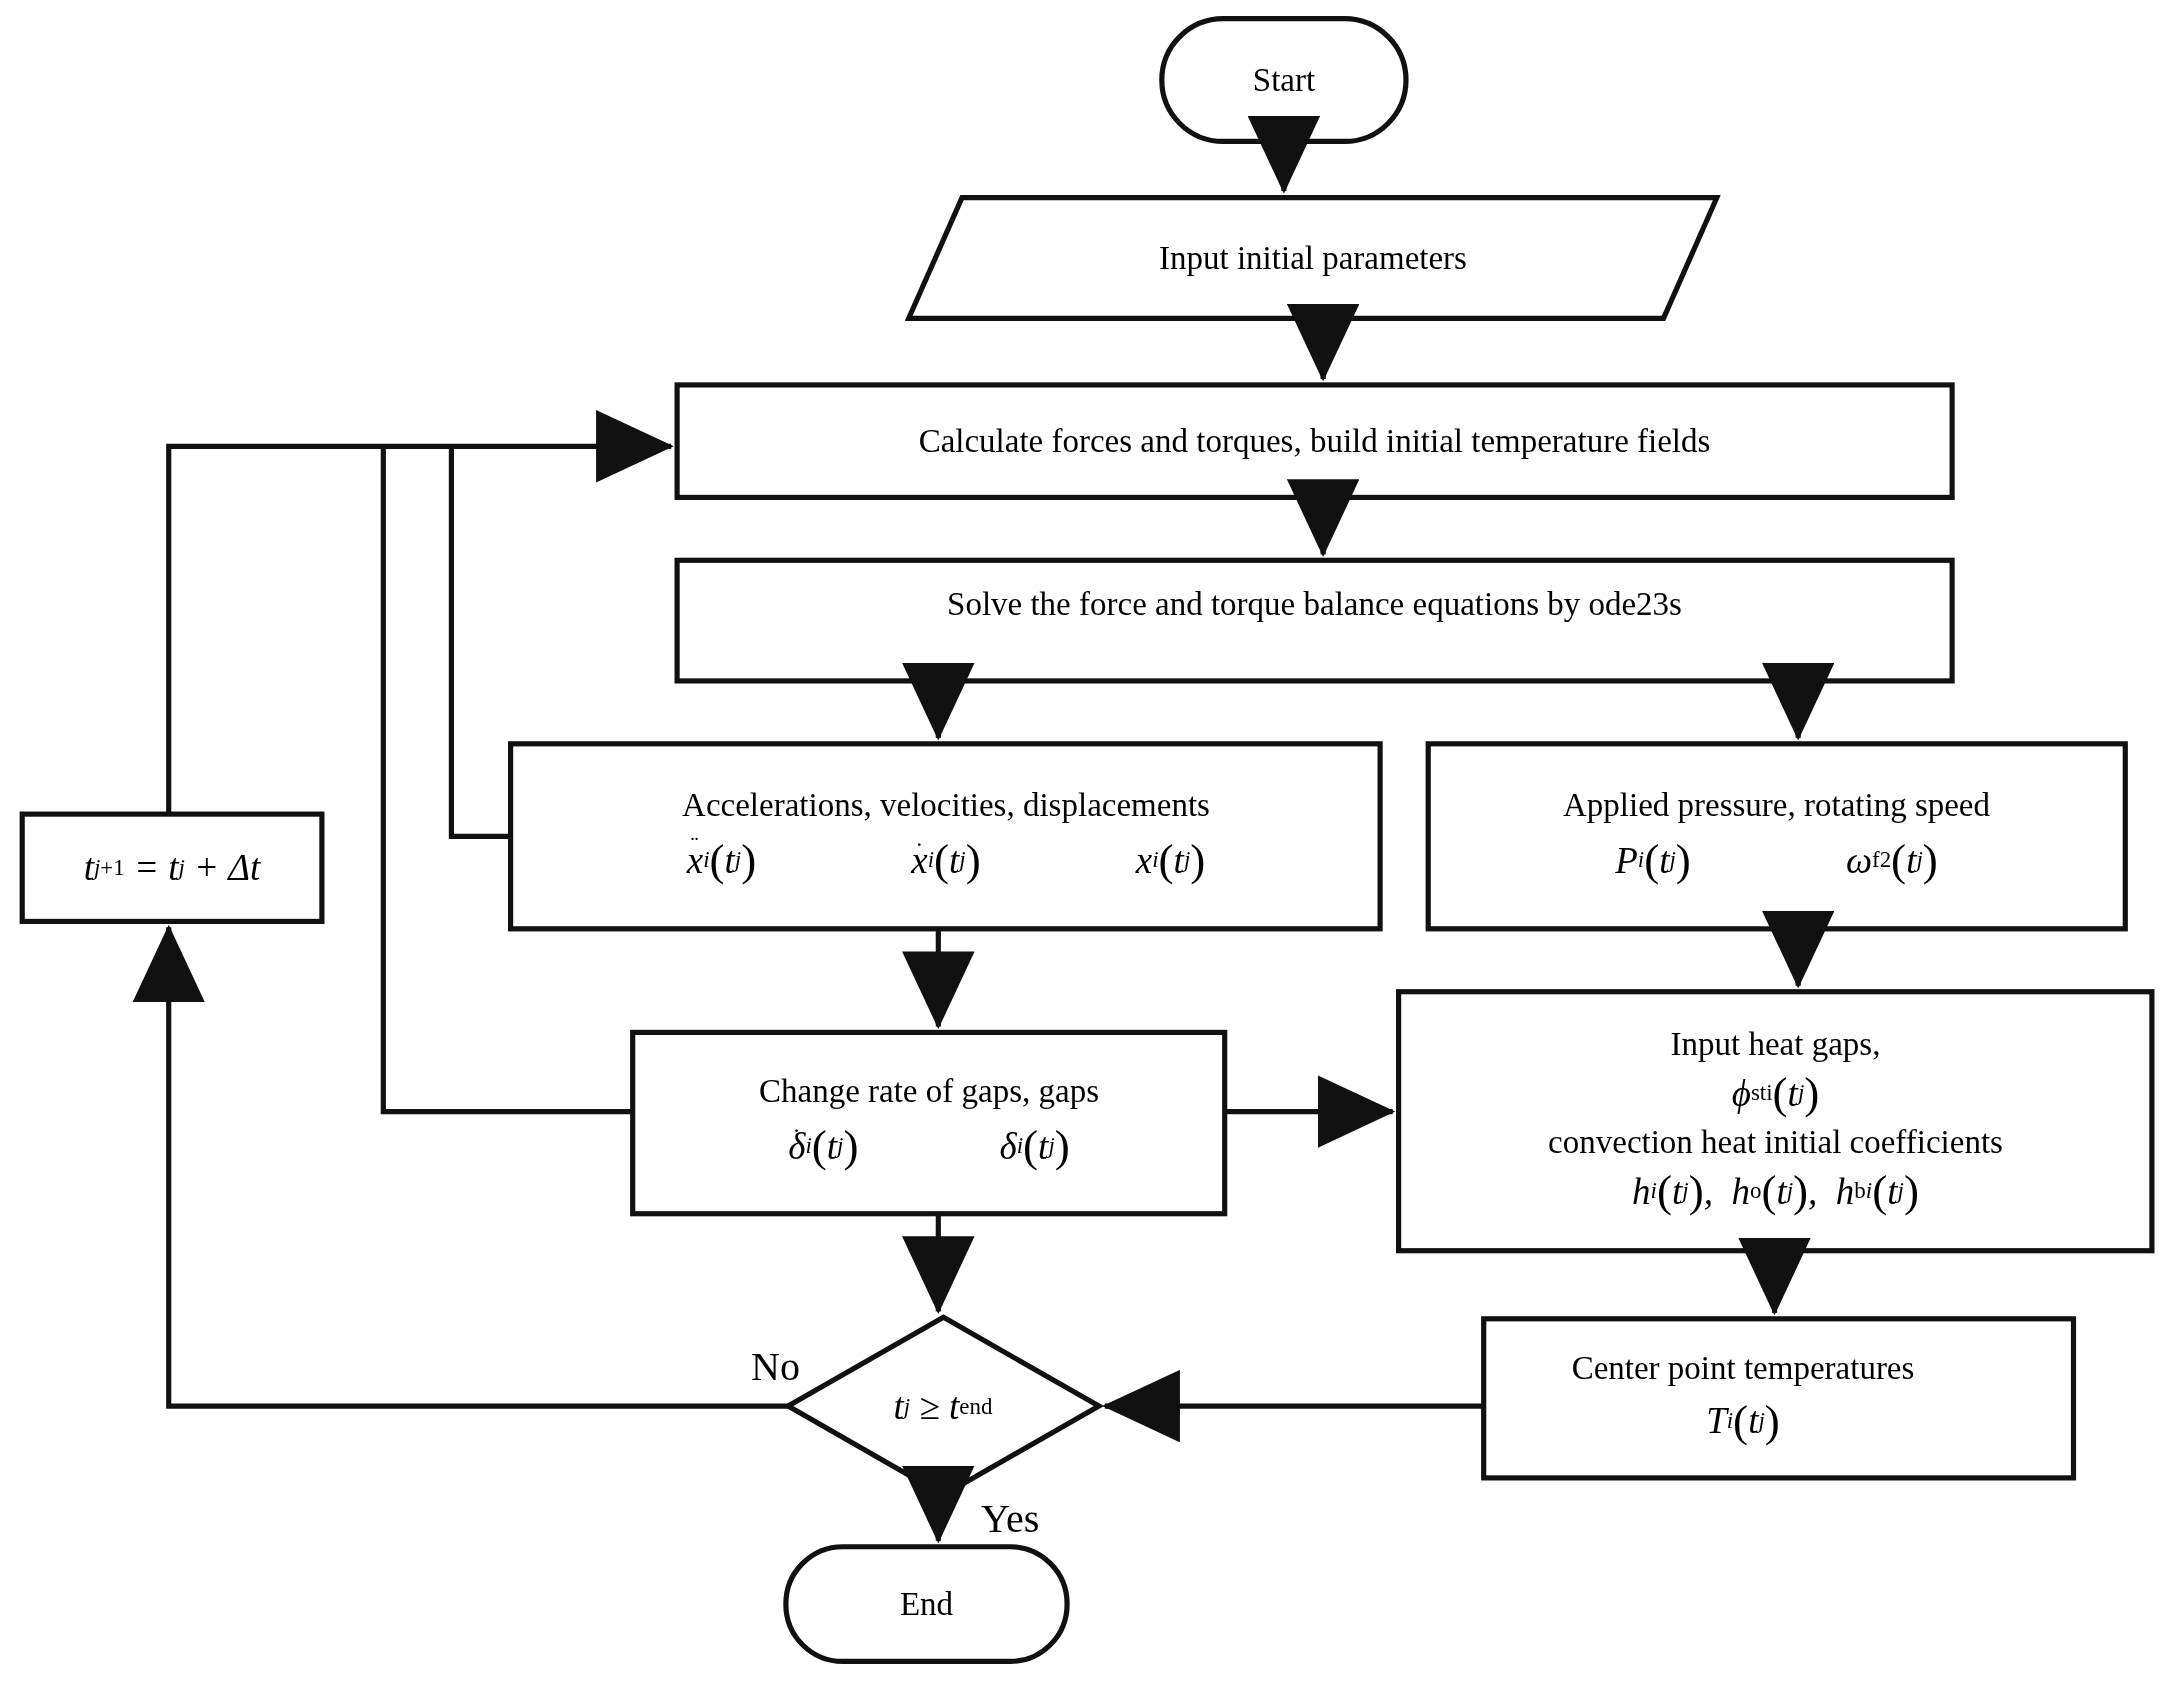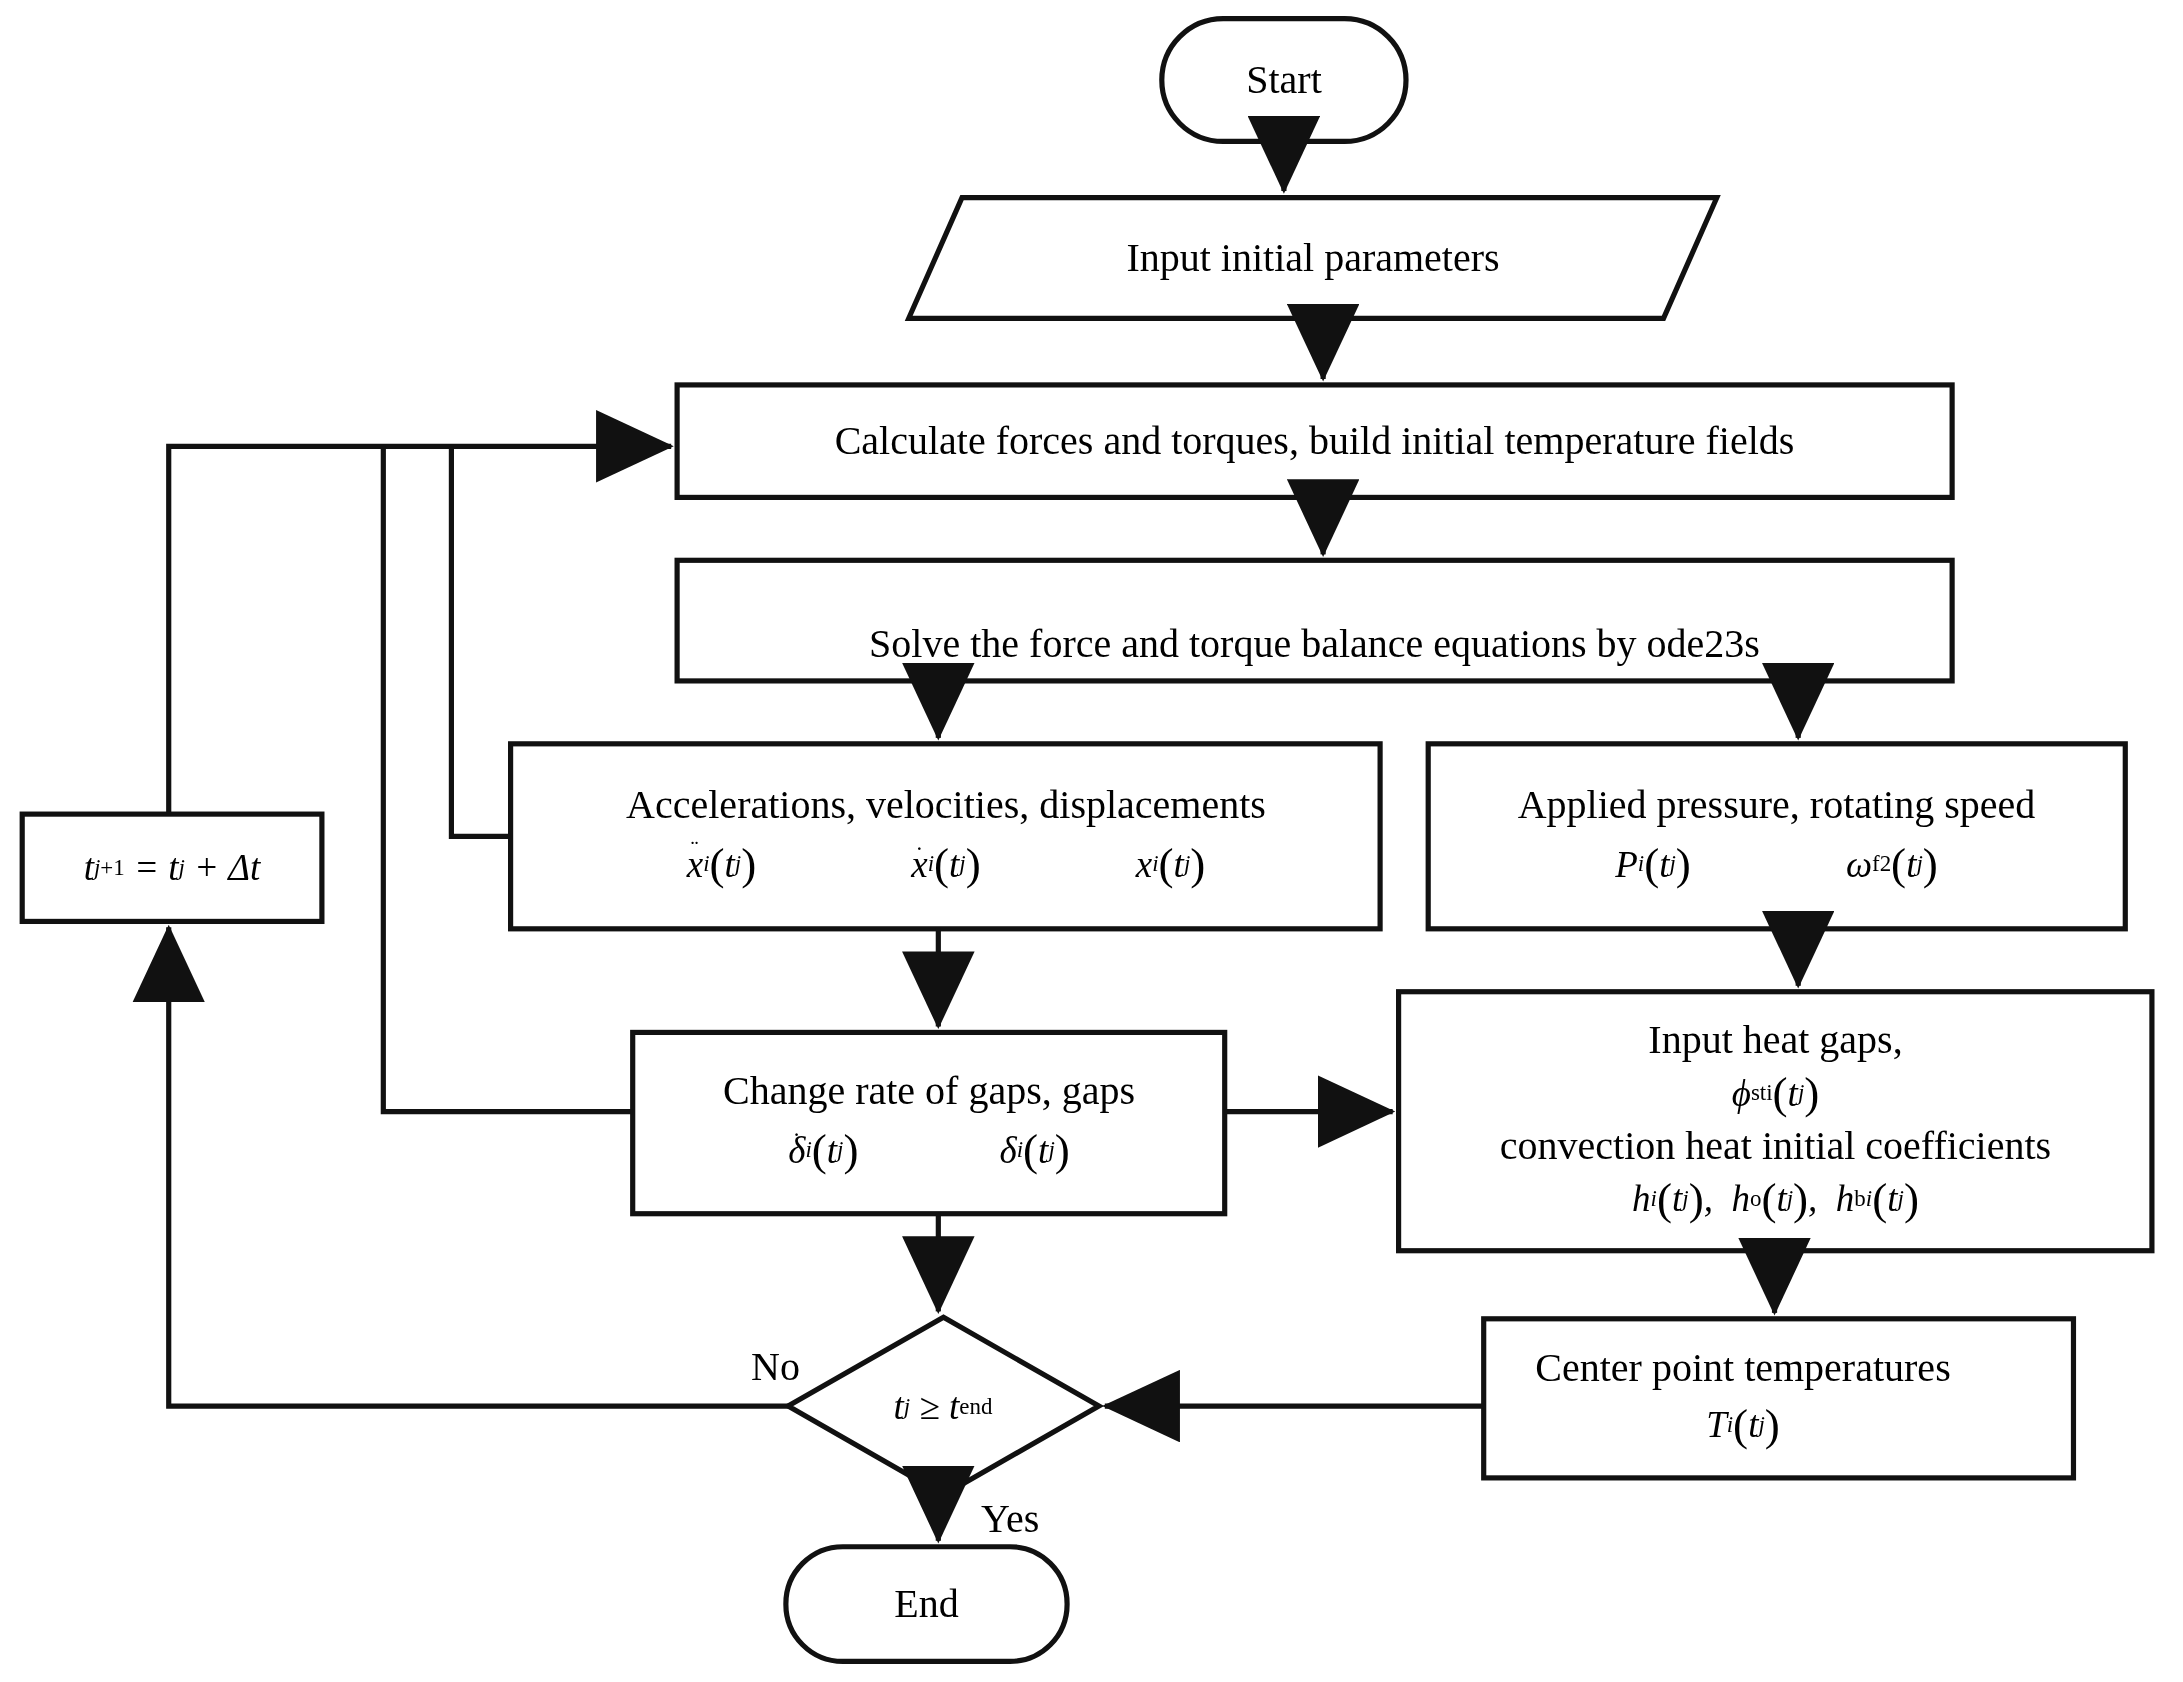--- a/index.html
+++ b/index.html
@@ -3,21 +3,21 @@
 <meta charset="utf-8">
 <style>
   html,body{margin:0;padding:0;background:#ffffff;}
   body{width:2183px;height:1683px;font-family:"Liberation Serif",serif;}
   #stage{position:relative;width:2183px;height:1683px;overflow:hidden;background:#fff;}
   svg{position:absolute;left:0;top:0;width:2183px;height:1683px;}
   .nodeText{position:absolute;display:flex;flex-direction:column;align-items:center;
             justify-content:center;text-align:center;color:#000;
             font-family:"Liberation Serif",serif;pointer-events:none;}
   .ln{line-height:1.12;white-space:nowrap;}
-  .t-title{font-size:40px;}
+  .t-title{font-size:33px;}
   .t-math{font-size:37px;font-style:italic;}
   .mathrow{display:flex;align-items:center;justify-content:center;white-space:nowrap;}
   .gapW2{display:inline-block;width:155px;}
   .gapW3{display:inline-block;width:141px;}
   sub{font-size:0.62em;font-style:normal;vertical-align:-0.28em;}
   sub.it{font-style:italic;}
   .par{font-style:normal;font-size:1.22em;vertical-align:-0.10em;}
   .dotwrap{position:relative;display:inline-block;}
   .dots{position:absolute;left:50%;transform:translateX(-50%);top:-0.30em;
         font-size:0.62em;letter-spacing:0.02em;font-style:normal;}
@@ -101,21 +101,21 @@
   </div>
 
   <div class="nodeText" style="left:677px;top:385px;width:1275px;height:112px;">
     <span class="ln t-title">Calculate forces and torques, build initial temperature fields</span>
   </div>
 
   <div class="nodeText" style="left:909px;top:198px;width:808px;height:121px;">
     <span class="ln t-title">Input initial parameters</span>
   </div>
 
-  <div class="nodeText" style="left:677px;top:584px;width:1275px;height:121px;">
+  <div class="nodeText" style="left:677px;top:544px;width:1275px;height:121px;">
     <span class="ln t-title">Solve the force and torque balance equations by ode23s</span>
   </div>
 
   <div class="nodeText" style="left:511px;top:744px;width:870px;height:185px;text-align:right;">
     <span class="ln t-title">Accelerations, velocities, displacements</span>
     <span class="mathrow t-math" style="margin-top:10.4px;">
       <span class="dotwrap"><span class="dots">¨</span><i>x</i></span>
         <sub class="it">i</sub>
         <span class="par">(</span>
         <i>t</i>

